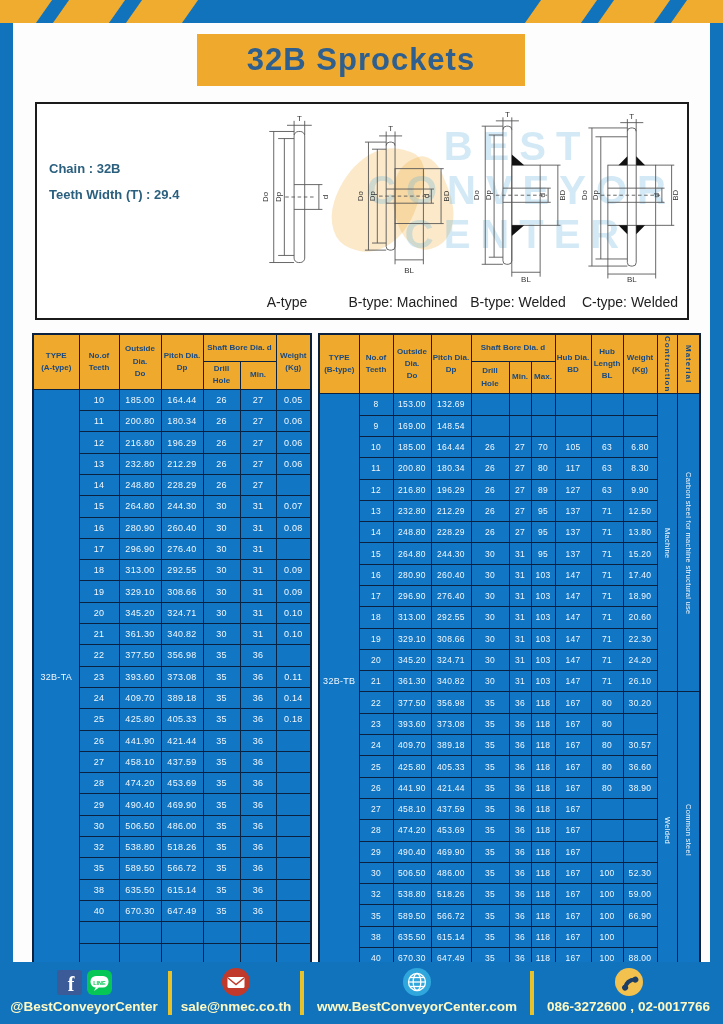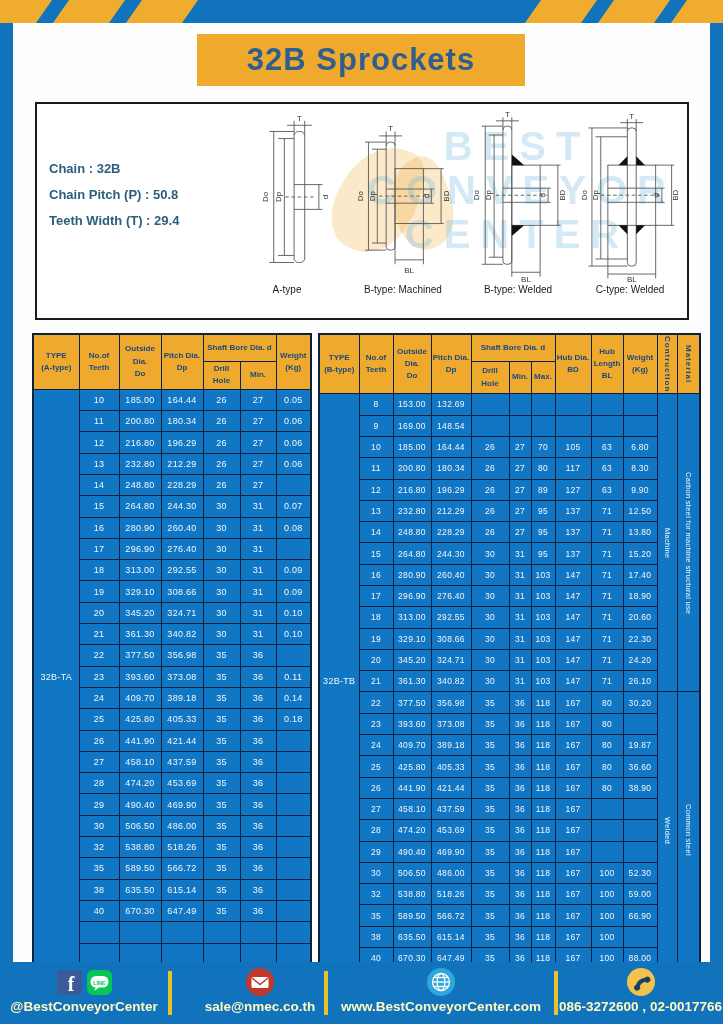--- a/index.html
+++ b/index.html
@@ -27,21 +27,21 @@
     font-size:40px; pointer-events:none; }
   .wing { position:absolute; background:rgba(239,169,45,0.25); border-radius:70% 30% 60% 40%; }
   .wing1 { left:300px; top:40px; width:80px; height:110px; transform:rotate(18deg); }
   .wing2 { left:355px; top:55px; width:60px; height:90px; transform:rotate(-22deg); }
 
   .specs { position:absolute; left:12px; top:52px; color:#2A5F7E; font-weight:bold;
     font-size:13px; line-height:26px; white-space:nowrap; }
 
   .fig { position:absolute; top:8px; display:flex; flex-direction:column; align-items:center; }
   .fig svg { display:block; }
-  .fig .cap { font-size:10px; color:#222; margin-top:2px; white-space:nowrap; }
+  .fig .cap { font-size:14px; color:#222; margin-top:12px; white-space:nowrap; }
   .figA { left:200px; width:100px; }
   .figBm { left:310px; width:112px; }
   .figBw { left:425px; width:112px; }
   .figCw { left:538px; width:110px; }
   .fig text { font-size:9px; fill:#333; font-family:"Liberation Sans",sans-serif; }
 
   
   table.spk { position:absolute; top:333px; border-collapse:collapse; table-layout:fixed;
     border:2.5px solid #0B2140; }
   #tableA { left:32px; width:278px; }
@@ -57,21 +57,21 @@
   th.vh { writing-mode:vertical-rl; text-align:center; padding:2px 0; letter-spacing:1px; font-size:7.5px; }
   td.vcell { writing-mode:vertical-rl; font-size:7.5px !important; letter-spacing:1.5px; text-align:center; }
 
   
   .footer { position:absolute; left:0; top:962px; width:723px; height:62px; background:#1273BD;
     display:flex; align-items:stretch; }
   .f-sec { display:flex; flex-direction:column; align-items:center; justify-content:flex-start; padding-top:4px; }
   .f-sec .f-label { color:#fef9c3; font-weight:bold; font-size:13.5px; margin-top:1px; white-space:nowrap; }
   .f-icons { display:flex; gap:5px; align-items:center; height:32px; }
   .f-div { width:4px; height:44px; background:#E8C22A; align-self:center; }
-  .s1 { width:168px; } .s2 { width:128px;margin-left:24px; } .s3 { width:226px; } .s4 { flex:1; }
+  .s1 { width:168px; } .s2 { width:128px; } .s3 { width:226px; } .s4 { flex:1; }
 </style>
 </head>
 <body>
 
 <div class="page">
 
   <div class="topbar">
     <div class="stripes left">
       <div class="stripe"></div>
         <div class="stripe"></div>
@@ -92,21 +92,20 @@
     <div class="wing wing1"></div>
     <div class="wing wing2"></div>
     <div class="watermark">
       <div>BEST</div>
       <div>CONVEYOR</div>
       <div>CENTER</div>
     </div>
 
     <div class="specs">
       <div>Chain  : 32B</div>
-      <div>Chain Pitch (P)  :  50.8</div>
       <div>Teeth Width (T)  :  29.4</div>
     </div>
 
     <div class="fig figA">
       <svg width="96" height="170" viewBox="0 0 100 192">
         <g stroke="#555" fill="none" stroke-width="1">
           <line x1="58" y1="26" x2="58" y2="10"></line>
             <line x1="70" y1="26" x2="70" y2="10"></line>
           <line x1="50" y1="15" x2="78" y2="15"></line>
           <rect x="58" y="22" width="12" height="148" rx="5"></rect>
@@ -727,21 +726,21 @@
         </tr>
         <tr>
           <td>24</td>
           <td>409.70</td>
           <td>389.18</td>
           <td>35</td>
           <td>36</td>
           <td>118</td>
           <td>167</td>
           <td>80</td>
-          <td>19.87</td>
+          <td>30.57</td>
         </tr>
         <tr>
           <td>25</td>
           <td>425.80</td>
           <td>405.33</td>
           <td>35</td>
           <td>36</td>
           <td>118</td>
           <td>167</td>
           <td>80</td>

